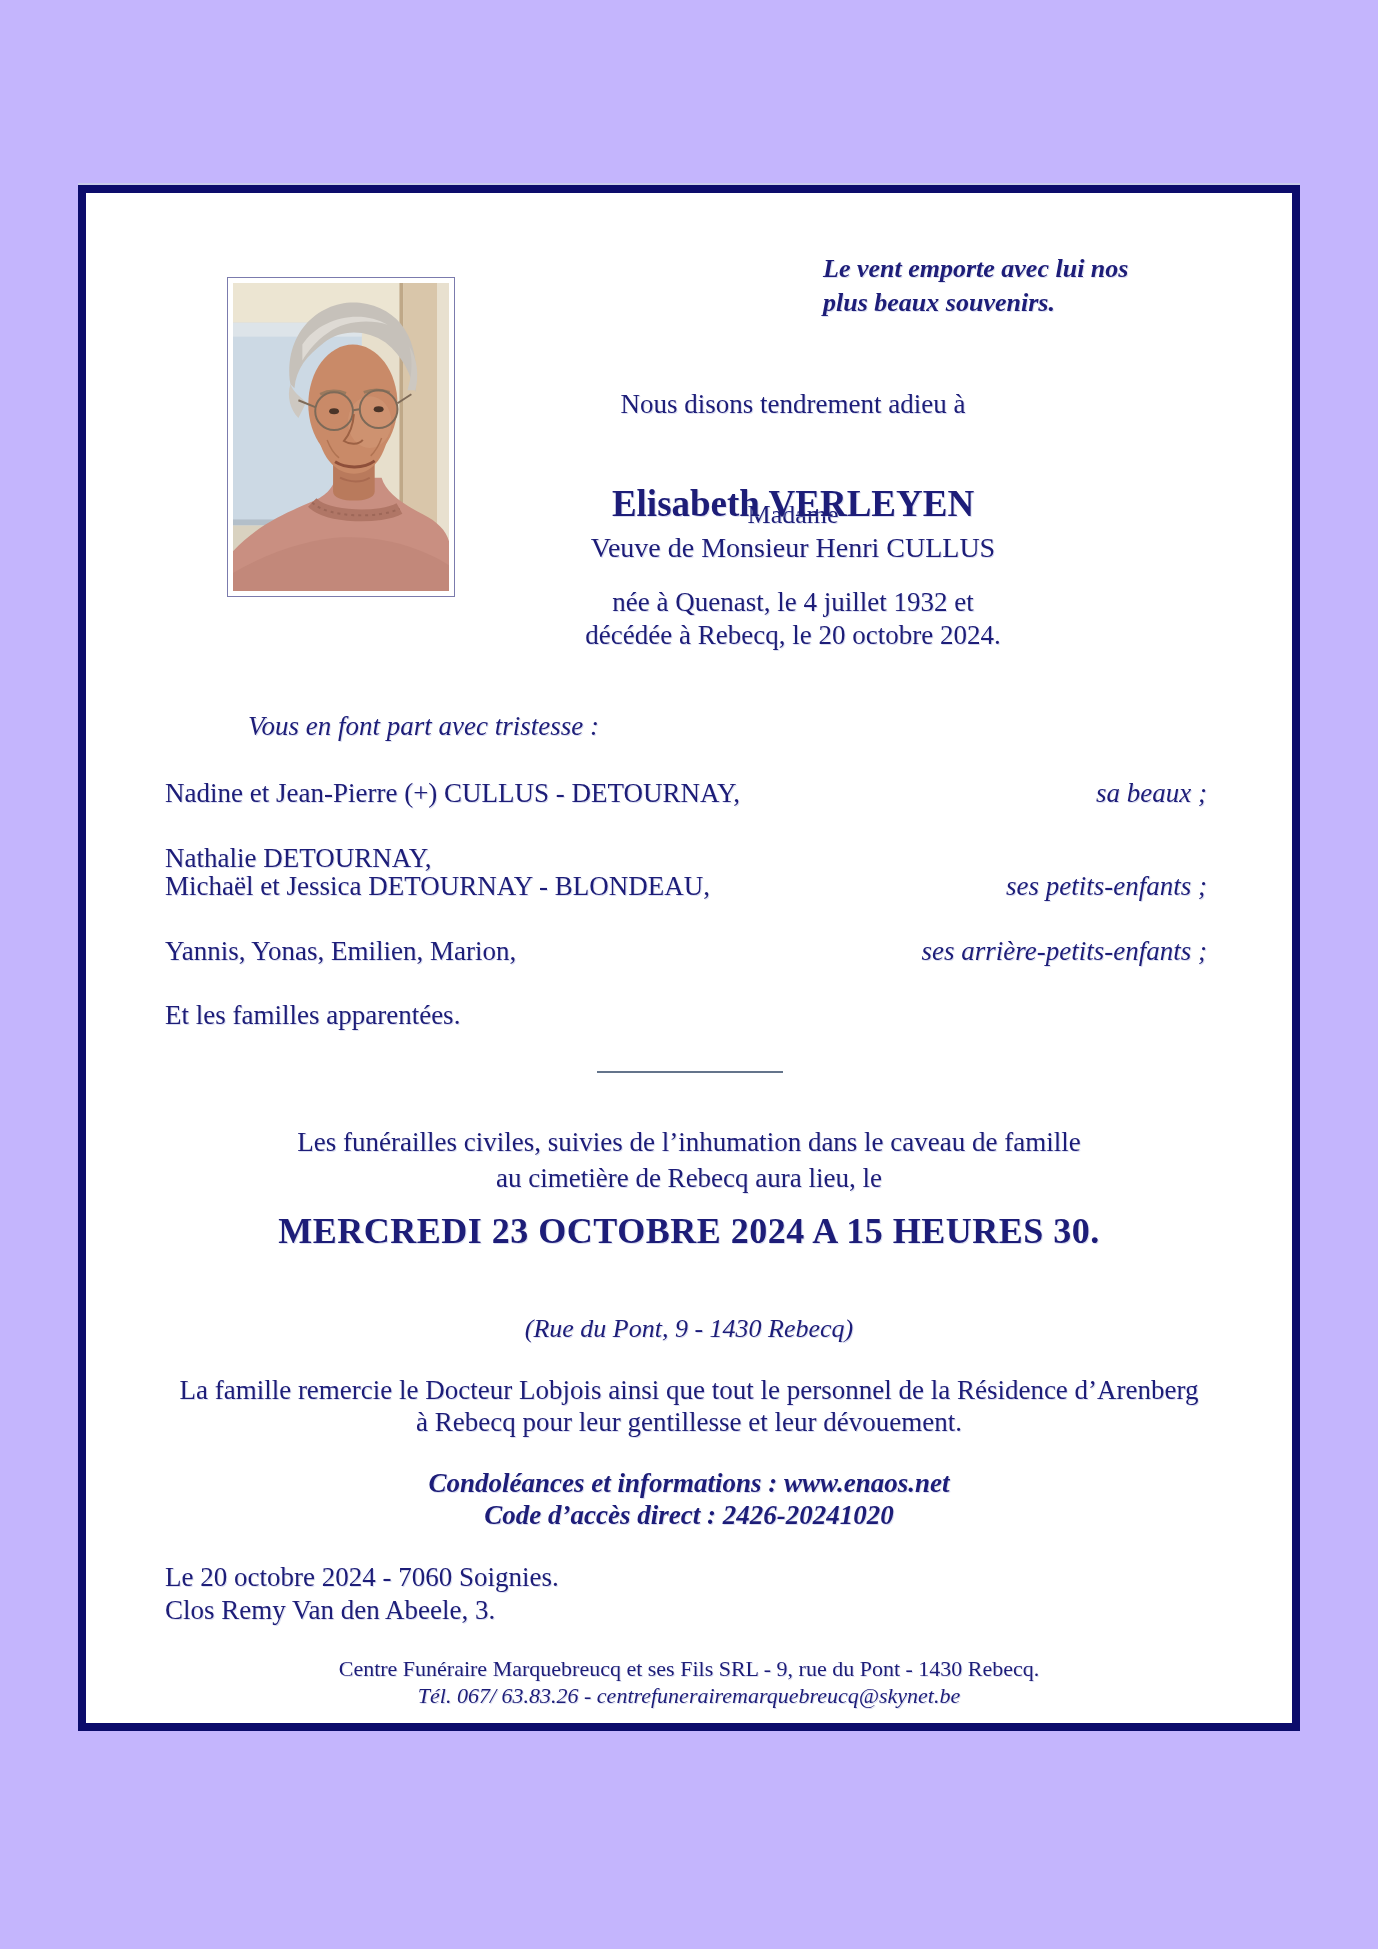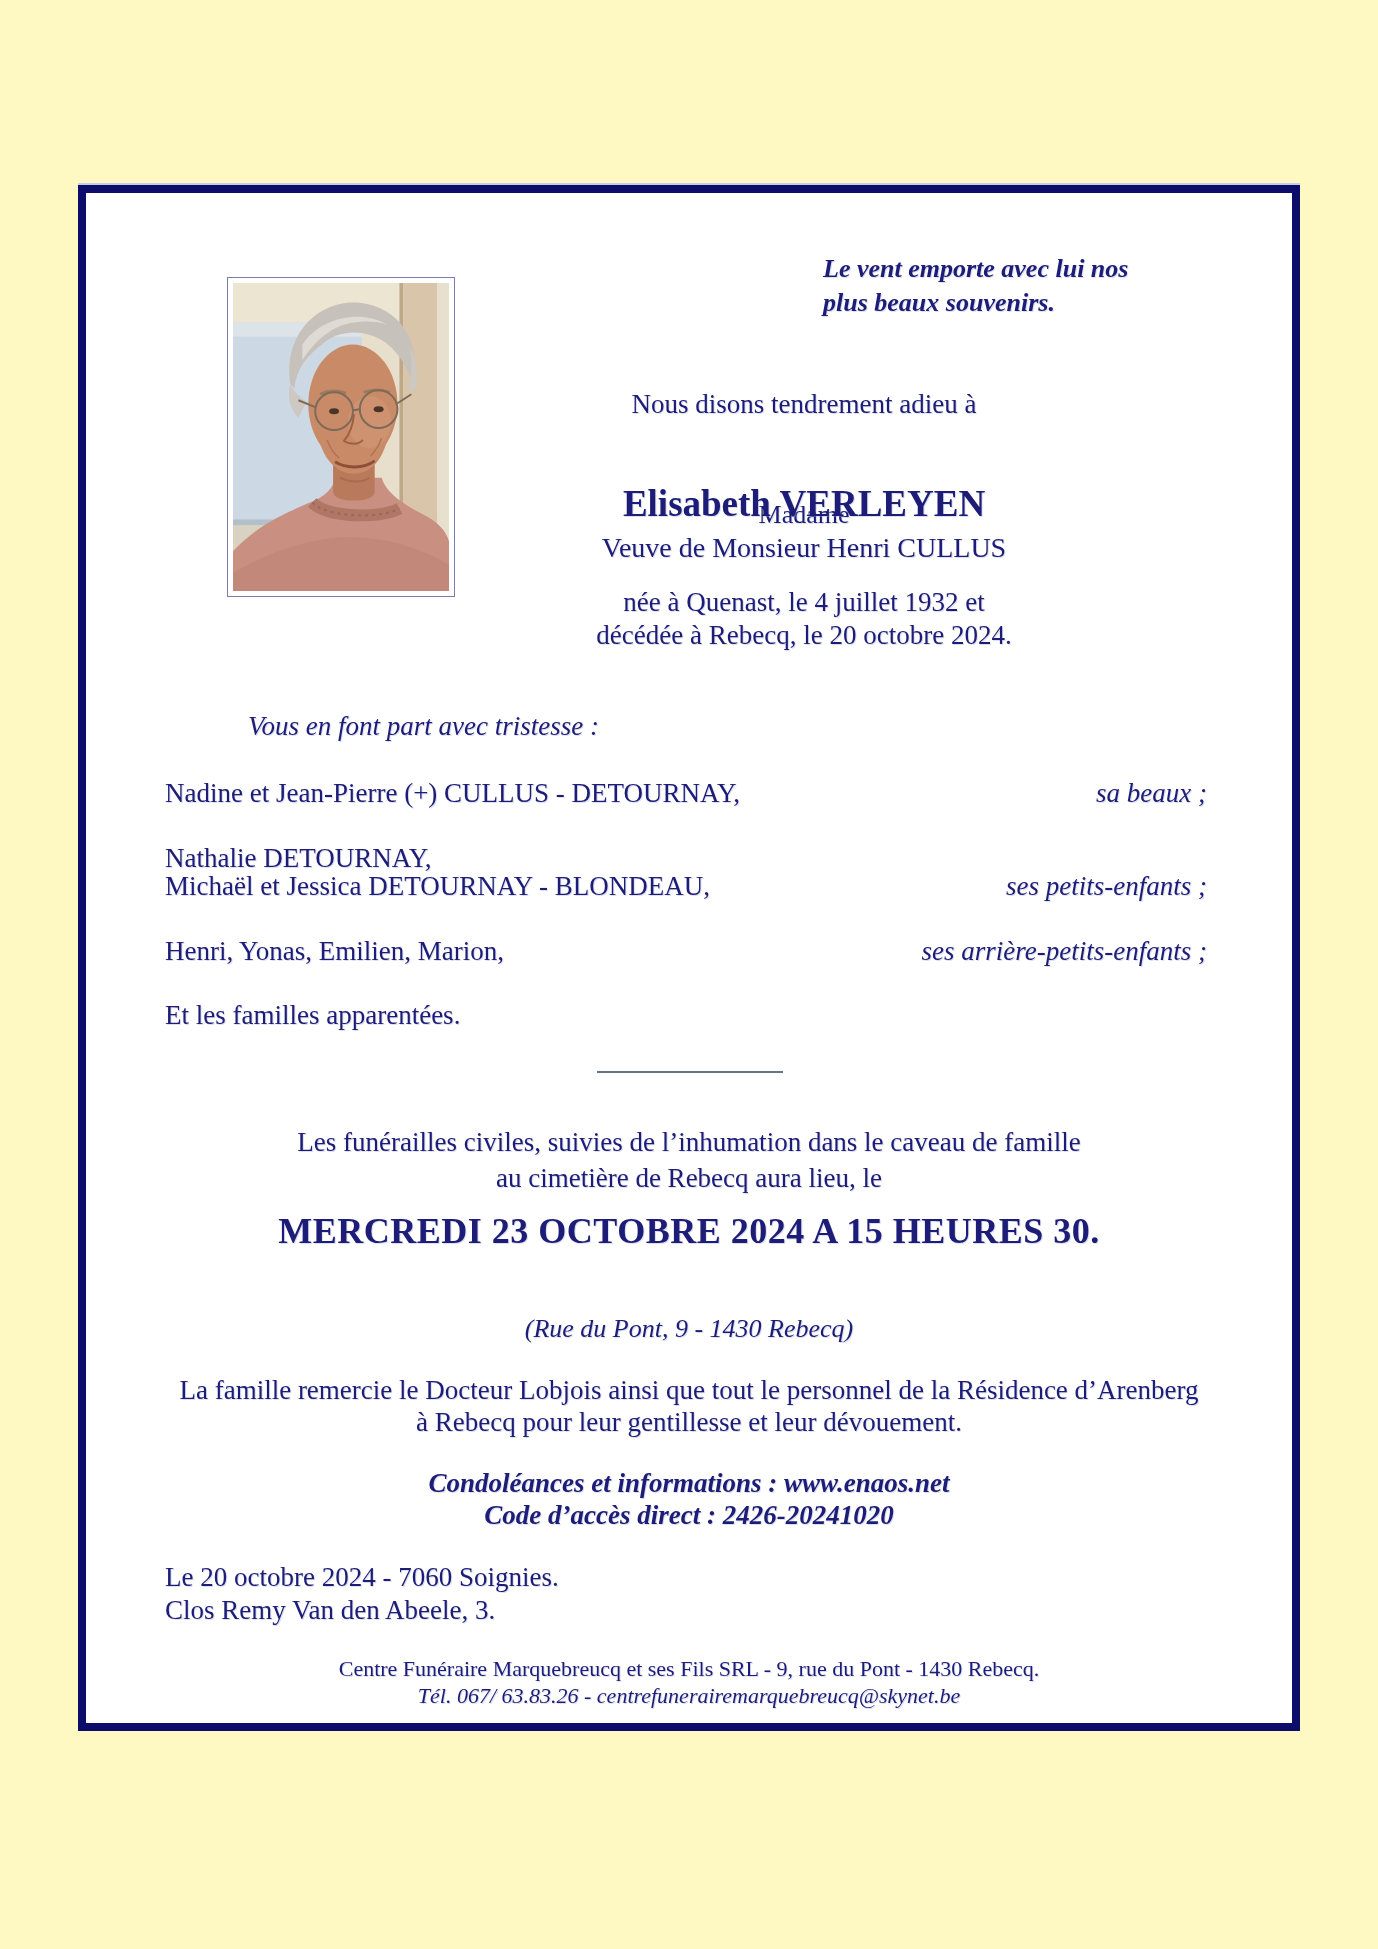--- a/index.html
+++ b/index.html
@@ -1,34 +1,34 @@
 <!DOCTYPE html>
 <html><head>
 <meta charset="utf-8">
 <style>
   html,body{margin:0;padding:0;background:#ffffff;}
   .page{
     position:relative;
     width:1378px;height:1949px;
-    background:#fef9c3;
+    background:#c4b5fd;
     font-family:"Liberation Serif", serif;
     color:#1d1d78;
     overflow:hidden;
   }
   .frame{
     position:absolute;
     left:78px;top:185px;
     width:1222px;height:1546px;
     border:8px solid #0c0c6b;
     box-sizing:border-box;
     background:#ffffff;
     box-shadow:0 -2px 0 #c9cce9;
   }
   .ink{color:#1d1d78;text-shadow:1px 1px 0 rgba(160,168,215,0.38);}
-  .center-head{position:absolute;left:312px;width:984px;text-align:center;}
+  .center-head{position:absolute;left:301px;width:984px;text-align:center;}
   .center-wide{position:absolute;left:86px;width:1206px;text-align:center;}
   .quote{
     position:absolute;left:823px;top:252px;width:360px;
     font-size:26px;font-weight:bold;font-style:italic;line-height:34px;text-align:left;
   }
   .intro{top:389px;font-size:27px;}
   .madame{top:452px;font-size:26px;margin-top:48px;}
   .name{top:482px;font-size:37px;font-weight:bold;}
   .widow{top:532px;font-size:28px;}
   .borndied{top:586px;font-size:27px;line-height:33px;}
@@ -148,21 +148,21 @@
   </div>
   <div class="fam-row ink" style="top:844px">
     <span class="fam-left">Nathalie DETOURNAY,</span>
     <span class="fam-right"></span>
   </div>
   <div class="fam-row ink" style="top:872px">
     <span class="fam-left">Michaël et Jessica DETOURNAY - BLONDEAU,</span>
     <span class="fam-right">ses petits-enfants ;</span>
   </div>
   <div class="fam-row ink" style="top:937px">
-    <span class="fam-left">Henri, Yonas, Emilien, Marion,</span>
+    <span class="fam-left">Yannis, Yonas, Emilien, Marion,</span>
     <span class="fam-right">ses arrière-petits-enfants ;</span>
   </div>
   <div class="fam-row ink" style="top:1001px">
     <span class="fam-left">Et les familles apparentées.</span>
     <span class="fam-right"></span>
   </div>
 
   <div class="divider"></div>
 
   <div class="center-wide funeral ink">

